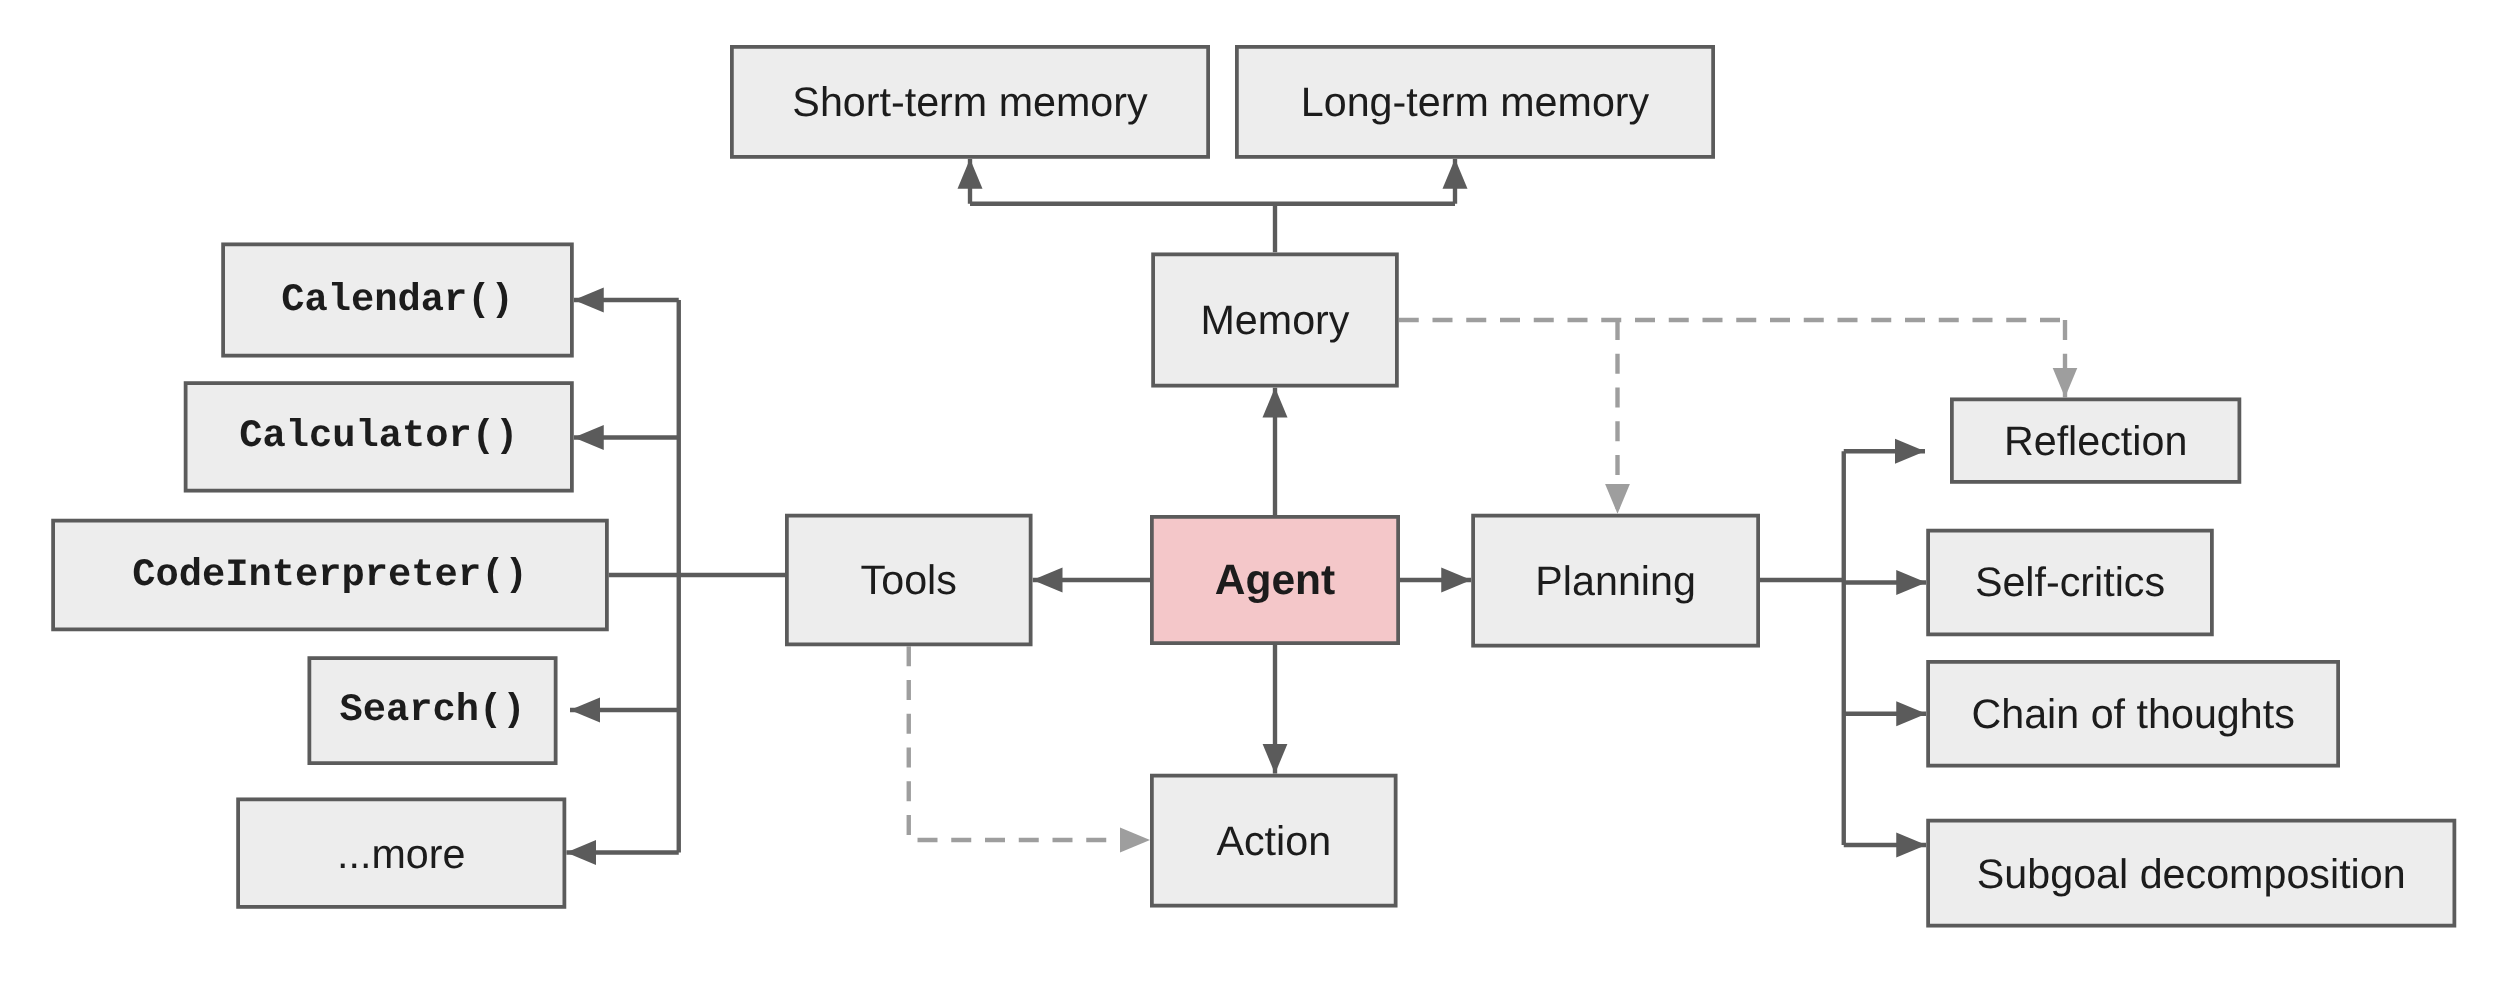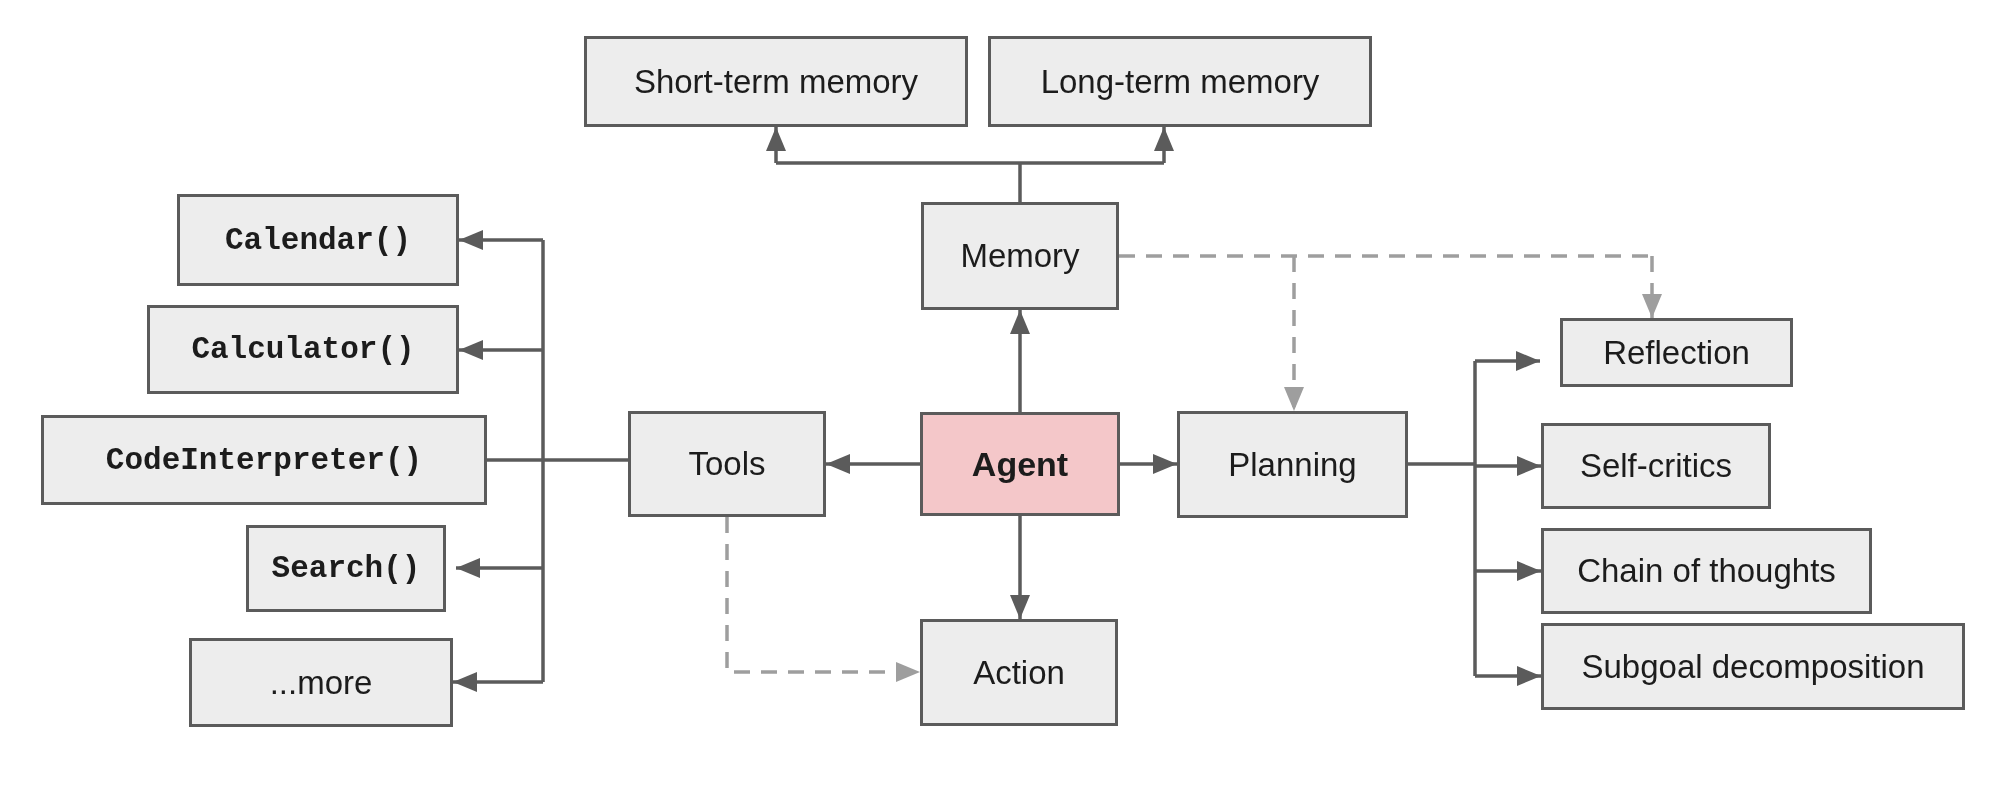--- a/index.html
+++ b/index.html
@@ -36,21 +36,21 @@
   .n-stm       {left:584px; top:36px;  width:384px; height:91px;}
   .n-ltm       {left:988px; top:36px;  width:384px; height:91px;}
   .n-memory    {left:921px; top:202px; width:198px; height:108px;}
   .n-agent     {left:920px; top:412px; width:200px; height:104px;}
   .n-tools     {left:628px; top:411px; width:198px; height:106px;}
   .n-action    {left:920px; top:619px; width:198px; height:107px;}
   .n-planning  {left:1177px;top:411px; width:231px; height:107px;}
   .n-reflection{left:1540px;top:318px; width:233px; height:69px;margin-left:20px;}
   .n-selfcrit  {left:1541px;top:423px; width:230px; height:86px;}
   .n-chain     {left:1541px;top:528px; width:331px; height:86px;}
-  .n-subgoal   {left:1541px;top:623px; width:424px; height:87px;}
+  .n-subgoal   {left:1541px;top:655px; width:424px; height:87px;}
   .n-calendar  {left:177px; top:194px; width:282px; height:92px;}
   .n-calc      {left:147px; top:305px; width:312px; height:89px;}
   .n-codeint   {left:7px;   top:415px; width:446px; height:90px;margin-left:34px;}
   .n-search    {left:246px; top:525px; width:200px; height:87px;}
   .n-more      {left:189px; top:638px; width:264px; height:89px;}
 </style>
 </head>
 <body>
 
 <div id="canvas">

